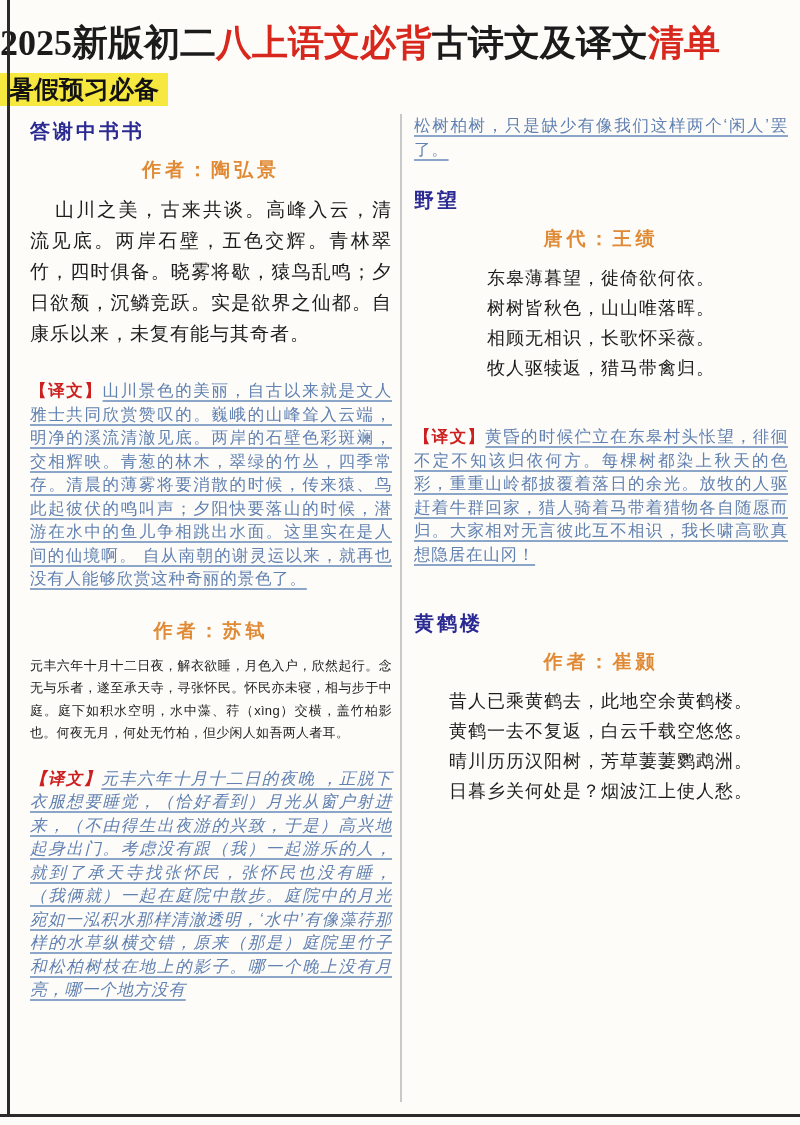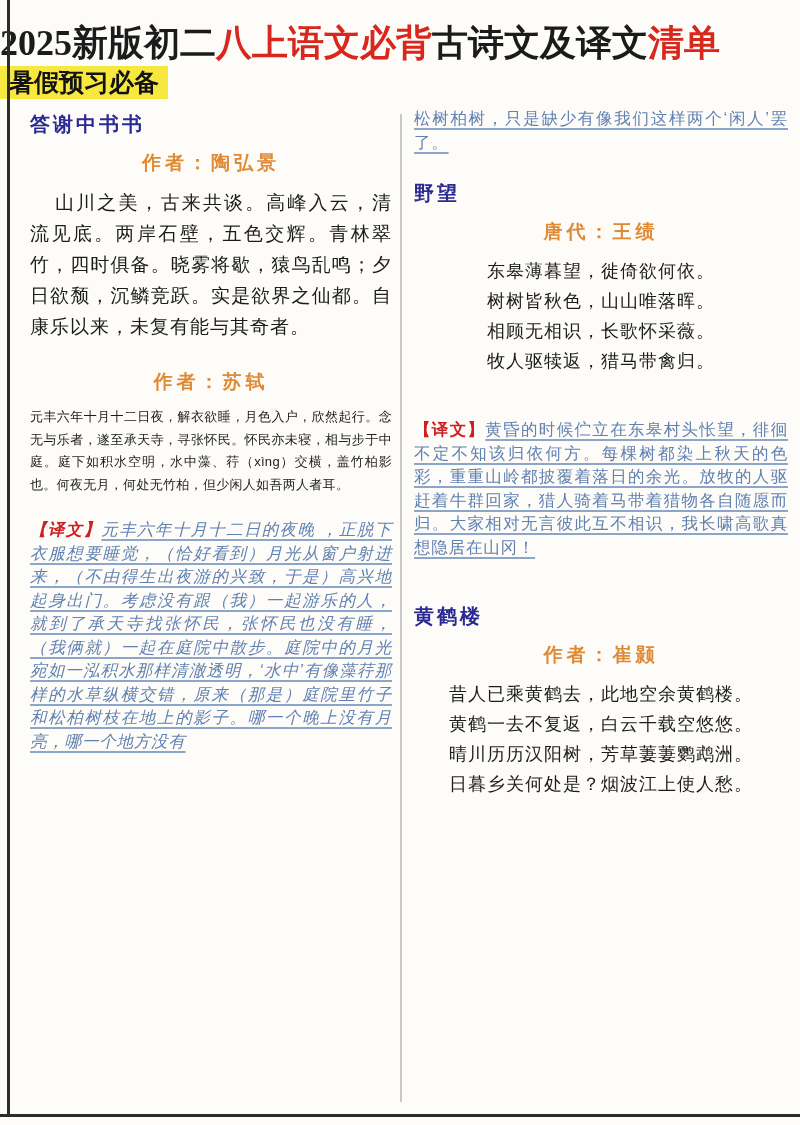--- a/index.html
+++ b/index.html
@@ -48,21 +48,21 @@
   .hdr-title {
     font-family: "Liberation Serif", "DejaVu Serif", serif;
     font-weight: bold;
     font-size: 36px;
     line-height: 46px;
     letter-spacing: 0px;
     white-space: nowrap;
   }
   .tp-dark { color: var(--c-title-black, #1b1b1b); }
   .tp-red  { color: var(--c-accent-red, #d8271c); }
-  .hdr-sub-row { }
+  .hdr-sub-row { margin-top: 7px; }
   .hdr-sub {
     display: inline-block;
     background: var(--c-highlight, #f6e83e);
     color: #121212;
     font-family: "Liberation Serif", "DejaVu Serif", serif;
     font-weight: bold;
     font-size: 25px;
     line-height: 33px;
     padding: 0 9px;
   }
@@ -149,20 +149,21 @@
   </header>
 
   <main class="columns">
 
     <div class="col-left">
 
       <section class="sec-1">
         <h2 class="sec-title">答谢中书书</h2>
         <h3 class="sec-author">作者：陶弘景</h3>
         <p class="prose prose-loose indented">山川之美，古来共谈。高峰入云，清流见底。两岸石壁，五色交辉。青林翠竹，四时俱备。晓雾将歇，猿鸟乱鸣；夕日欲颓，沉鳞竞跃。实是欲界之仙都。自康乐以来，未复有能与其奇者。</p>
+        <p class="trans"><span class="trans-label">【译文】</span><span class="trans-text">山川景色的美丽，自古以来就是文人雅士共同欣赏赞叹的。巍峨的山峰耸入云端，明净的溪流清澈见底。两岸的石壁色彩斑斓，交相辉映。青葱的林木，翠绿的竹丛，四季常存。清晨的薄雾将要消散的时候，传来猿、鸟此起彼伏的鸣叫声；夕阳快要落山的时候，潜游在水中的鱼儿争相跳出水面。这里实在是人间的仙境啊。 自从南朝的谢灵运以来，就再也没有人能够欣赏这种奇丽的景色了。</span></p>
       </section>
 
       <section class="sec-2">
         <h3 class="sec-author">作者：苏轼</h3>
         <p class="prose prose-tight">元丰六年十月十二日夜，解衣欲睡，月色入户，欣然起行。念无与乐者，遂至承天寺，寻张怀民。怀民亦未寝，相与步于中庭。庭下如积水空明，水中藻、荇（xìng）交横，盖竹柏影也。何夜无月，何处无竹柏，但少闲人如吾两人者耳。</p>
         <p class="trans"><span class="trans-label">【译文】</span><span class="trans-text">元丰六年十月十二日的夜晚 ，正脱下衣服想要睡觉，（恰好看到）月光从窗户射进来，（不由得生出夜游的兴致，于是）高兴地起身出门。考虑没有跟（我）一起游乐的人，就到了承天寺找张怀民，张怀民也没有睡，（我俩就）一起在庭院中散步。庭院中的月光宛如一泓积水那样清澈透明，‘水中’有像藻荇那样的水草纵横交错，原来（那是）庭院里竹子和松柏树枝在地上的影子。哪一个晚上没有月亮，哪一个地方没有</span></p>
       </section>
 
     </div>
 

